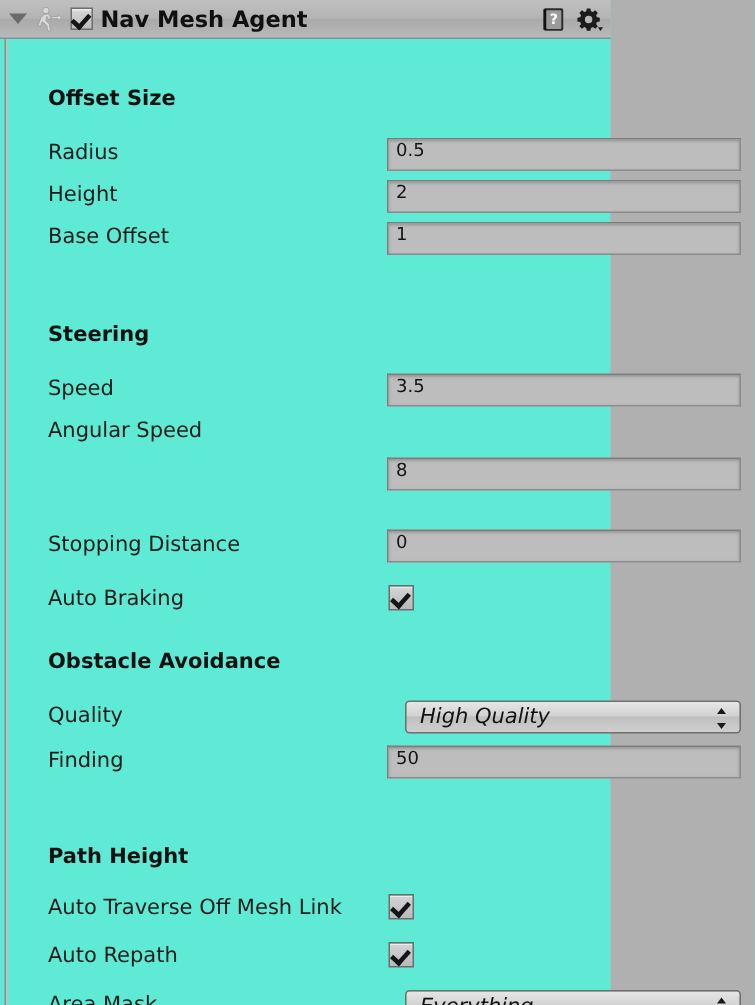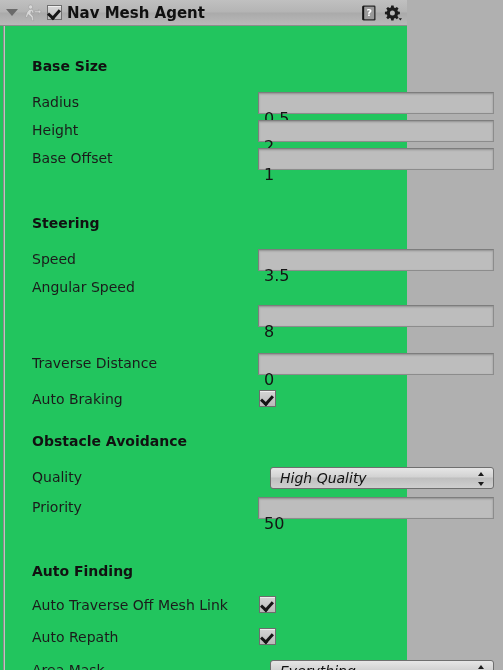--- a/index.html
+++ b/index.html
@@ -12,21 +12,21 @@
     height: 670px;
     overflow: hidden;
     font-family: "DejaVu Sans", sans-serif;
     -webkit-font-smoothing: none;
   }
 
   .inspector {
     position: relative;
     width: 407px;
     height: 670px;
-    background: #22c55e;
+    background: #5eead4;
     box-sizing: border-box;
   }
 
   
   .left-rule {
     position: absolute;
     left: 3px;
     top: 26px;
     width: 2px;
     height: 644px;
@@ -158,22 +158,22 @@
     background: #bdbdbd;
     border: 1px solid #8c8c8c;
     border-top-color: #7d7d7d;
     border-left-color: #7d7d7d;
     box-shadow: inset 0 1px 2px rgba(90,90,90,0.45);
     cursor: text;
   }
   .field-val {
     position: absolute;
     left: 5px;
-    top: 16px;
-    font-size: 16px;
+    top: 0;
+    font-size: 12px;
     color: #141414;
     white-space: nowrap;
   }
 
   
   .cb {
     position: absolute;
     left: 259px;
     top: 1px;
     width: 17px;
@@ -272,21 +272,21 @@
           </g>
           <circle cx="9.4" cy="9.0" r="2.5" fill="#b8b8b8"></circle>
           <path d="M15.6 14.2 l3.4 0 l-1.7 2.4 z" fill="#1c1c1c"></path>
         </svg>
       </div>
     </div>
   </div>
 
   <div class="body">
 
-    <div class="section-title" style="top:32px">Base Size</div>
+    <div class="section-title" style="top:32px">Offset Size</div>
 
     <div class="row" style="top:66px">
       <div class="row-label">Radius</div>
       <div class="field">
         <span class="field-val">0.5</span>
       </div>
     </div>
 
     <div class="row" style="top:94px">
       <div class="row-label">Height</div>
@@ -315,21 +315,21 @@
       <div class="row-label">Angular Speed</div>
     </div>
 
     <div class="row" style="top:279px">
       <div class="field">
         <span class="field-val">8</span>
       </div>
     </div>
 
     <div class="row" style="top:327px">
-      <div class="row-label">Traverse Distance</div>
+      <div class="row-label">Stopping Distance</div>
       <div class="field">
         <span class="field-val">0</span>
       </div>
     </div>
 
     <div class="row" style="top:363px">
       <div class="row-label">Auto Braking</div>
       <div class="cb checked"></div>
     </div>
 
@@ -340,27 +340,27 @@
       <div class="popup">
         <span class="popup-val">High Quality</span>
         <span class="popup-arrows">
           <span class="up"></span>
             <span class="dn"></span>
         </span>
       </div>
     </div>
 
     <div class="row" style="top:471px">
-      <div class="row-label">Priority</div>
+      <div class="row-label">Finding</div>
       <div class="field">
         <span class="field-val">50</span>
       </div>
     </div>
 
-    <div class="section-title" style="top:537px">Auto Finding</div>
+    <div class="section-title" style="top:537px">Path Height</div>
 
     <div class="row" style="top:569px">
       <div class="row-label">Auto Traverse Off Mesh Link</div>
       <div class="cb checked"></div>
     </div>
 
     <div class="row" style="top:601px">
       <div class="row-label">Auto Repath</div>
       <div class="cb checked"></div>
     </div>

